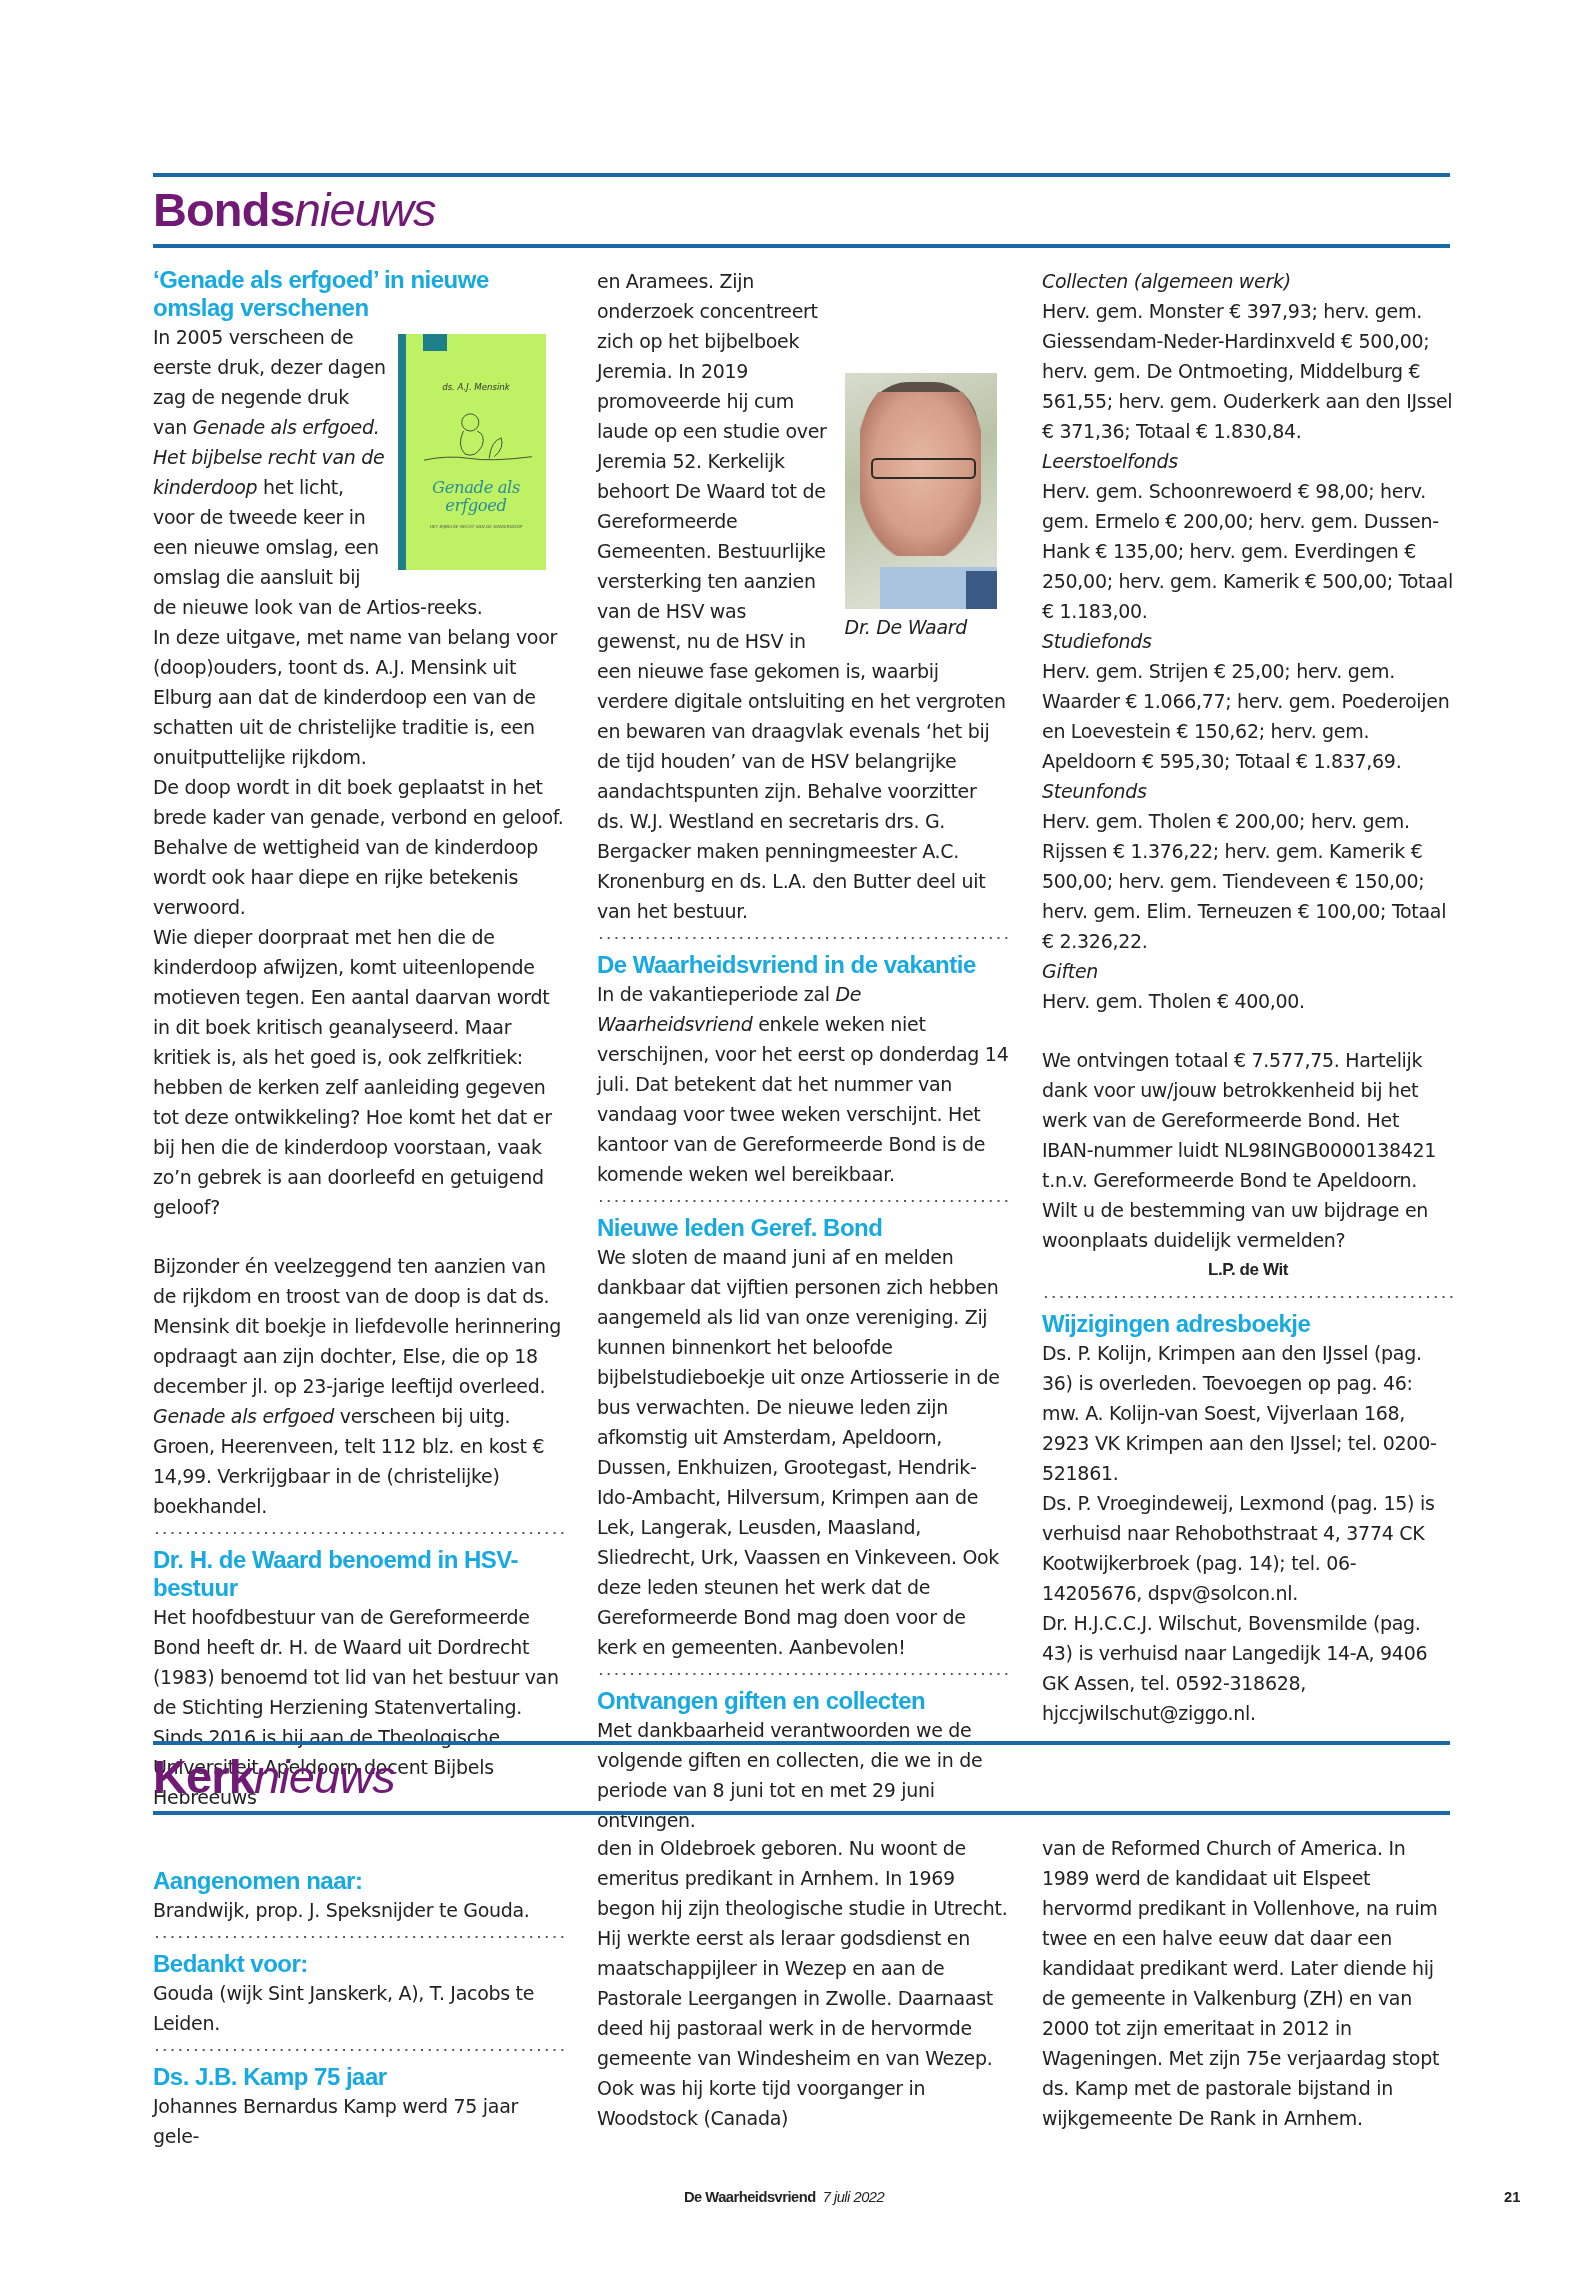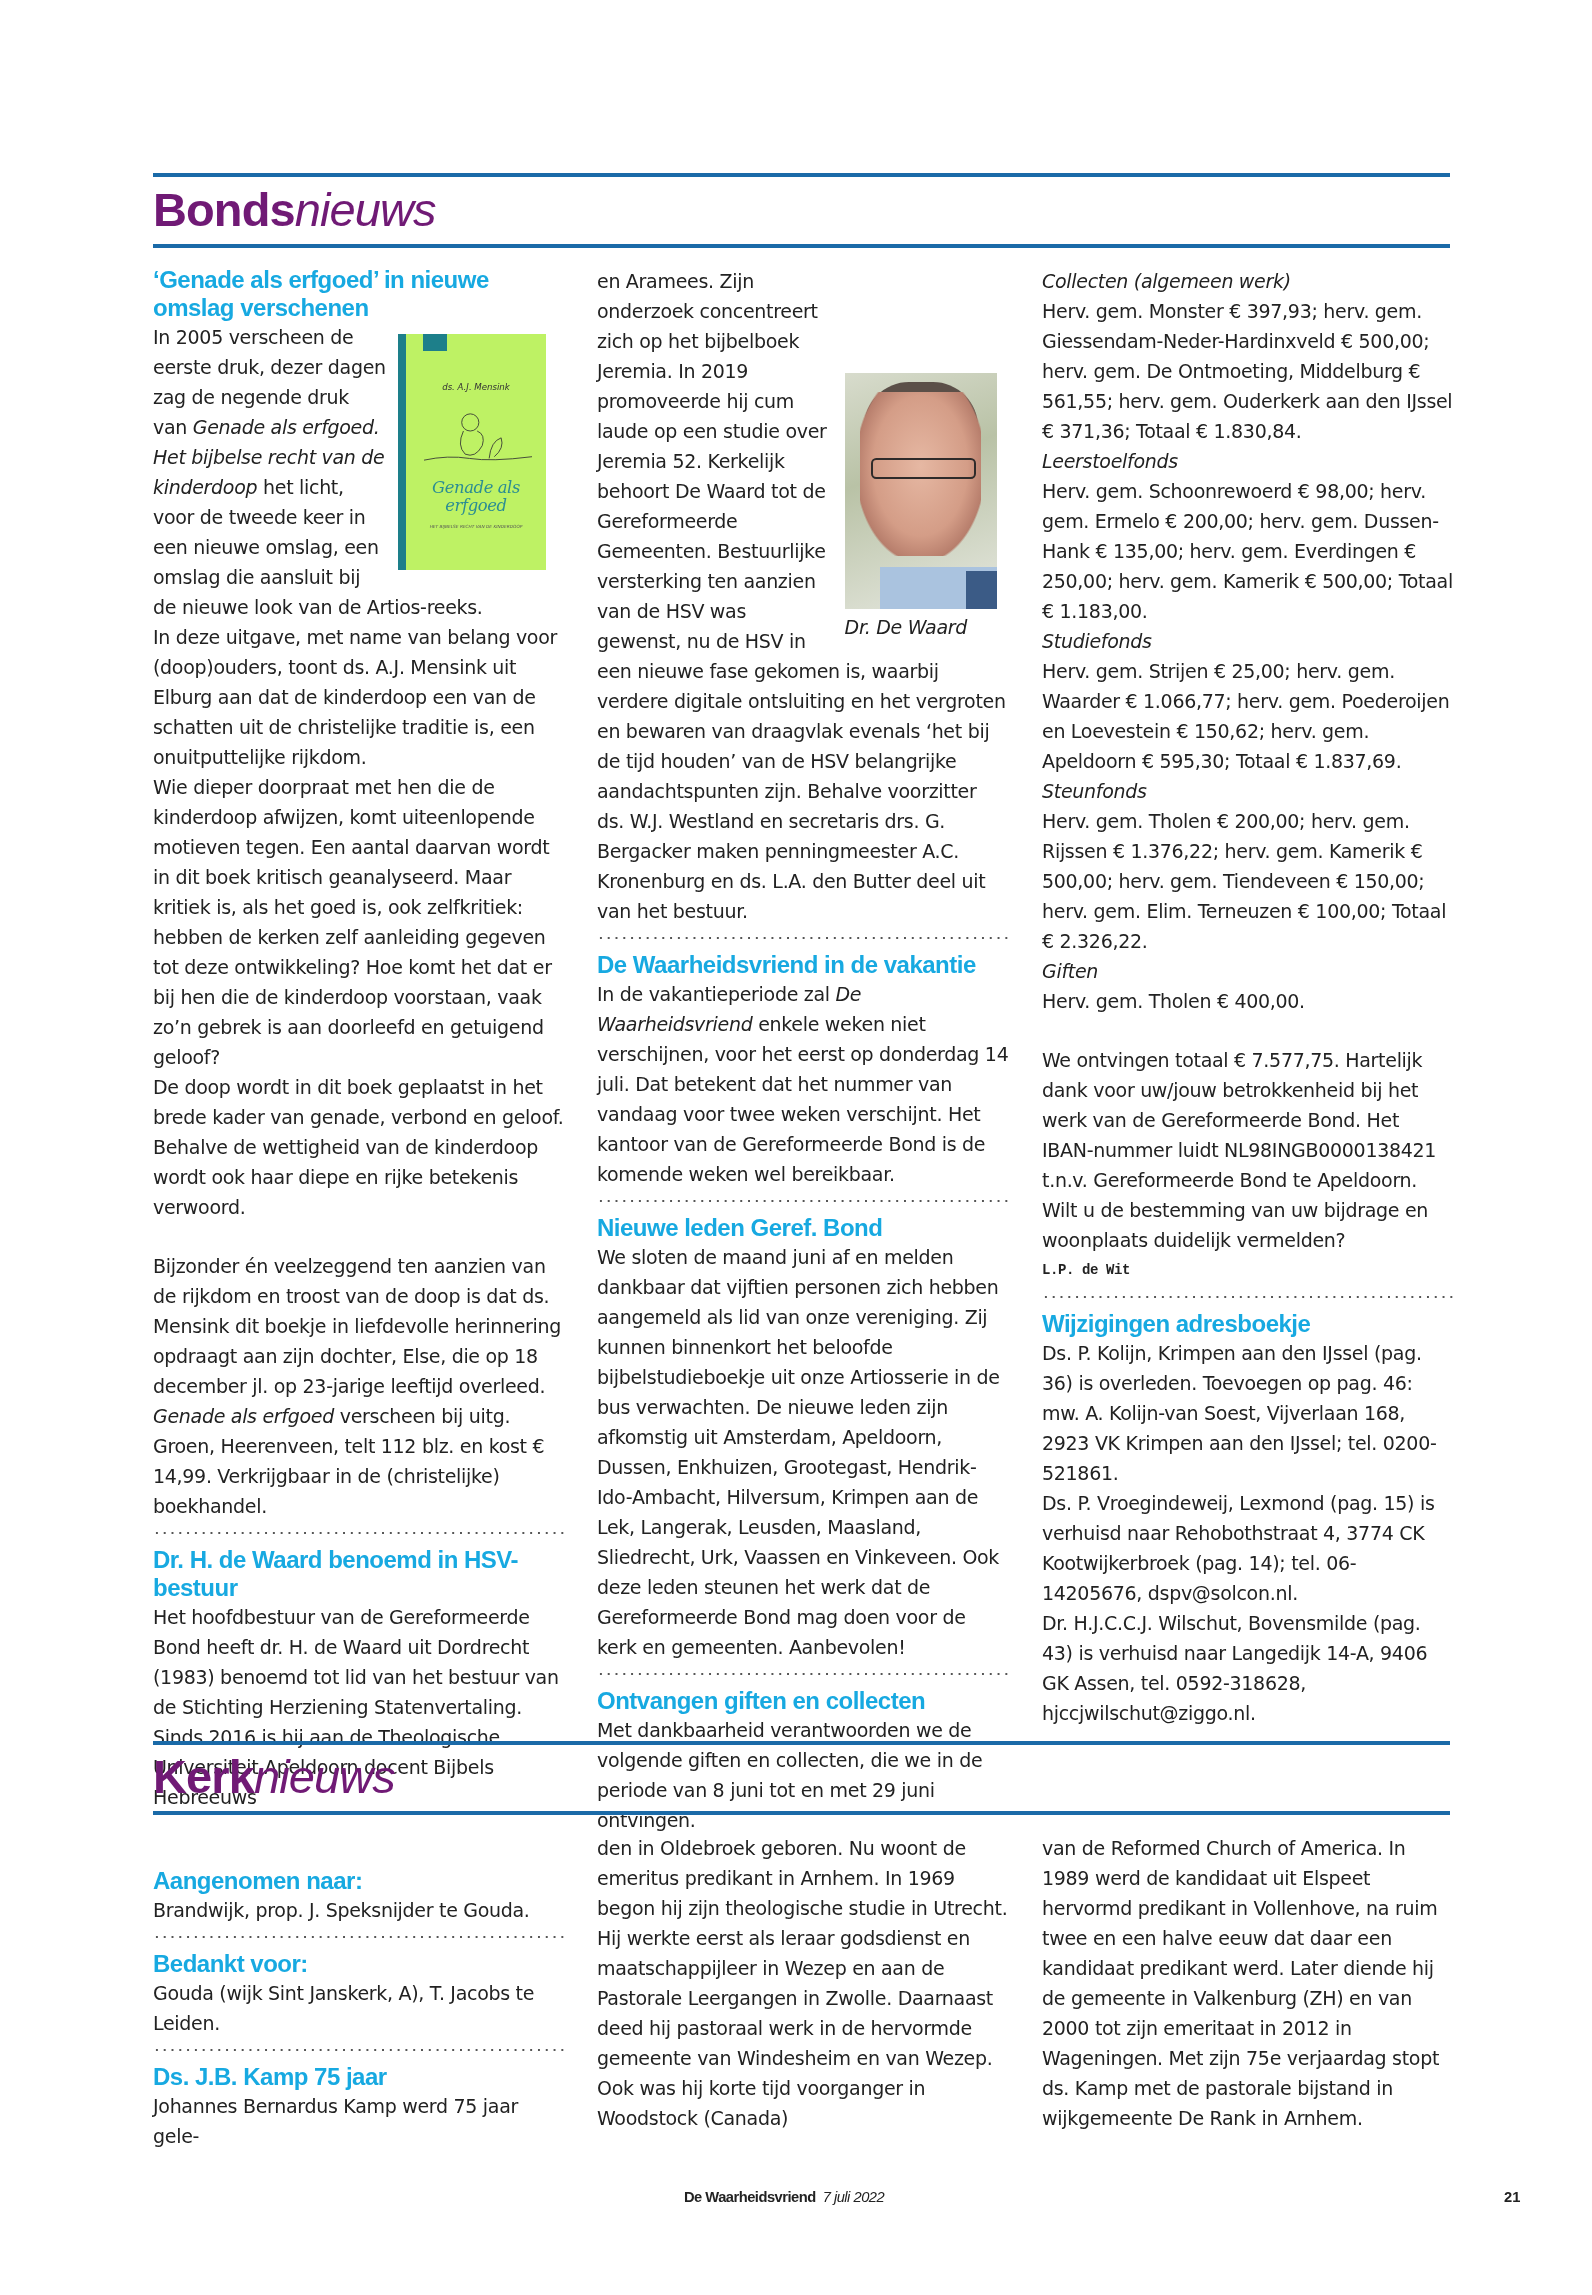--- a/index.html
+++ b/index.html
@@ -41,21 +41,21 @@
   .photo .head-shape { position: absolute; left: 15.5px; top: 19px; width: 121px; height: 164px;
     background: radial-gradient(ellipse at 50% 45%, #e6b8a3 0%, #d49d87 55%, #b77e6c 75%, transparent 77%); }
   .photo .hair { position: absolute; left: 19px; top: 8.6px; width: 114px; height: 60px; border-radius: 52px 52px 17.3px 17.3px;
     background: #5b4f48; }
   .photo .glasses { position: absolute; left: 26px; top: 85px; width: 105px; height: 21px;
     border: 2.6px solid #2f2b2a; border-radius: 5.2px; }
   .photo .shirt { position: absolute; left: 35px; top: 194px; width: 117px; height: 52px; background: #aac3df; }
   .photo .sweater { position: absolute; left: 121px; top: 198px; width: 35px; height: 52px; background: #3b5b86; }
   .caption { font-style: italic; font-size: 19px; margin-top: 5.2px; line-height: 26px; }
 
-  .signature { text-align: left; font-family: Liberation Mono, monospace; font-weight: bold; font-size: 14px; letter-spacing: -0.4px; }
+  .signature { text-align: center; font-family: Liberation Sans, sans-serif; font-weight: bold; font-size: 17px; letter-spacing: -0.4px; }
 
   .footer { position: absolute; top: 2189px; left: 0; width: 1560px; height: 26px; }
   .footer-pub { position: absolute; left: 684px; top: 0; font-family: "Liberation Sans", sans-serif; font-weight: bold;
     font-size: 14.7px; letter-spacing: -0.5px; color: #222; }
   .footer-date { font-weight: normal; font-style: italic; margin-left: 7px; }
   .footer-page { position: absolute; left: 1504px; top: 0; font-family: "Liberation Sans", sans-serif; font-weight: bold;
     font-size: 14.7px; color: #222; }
 </style>
 </head>
 <body>
@@ -76,22 +76,22 @@
         <path d="M2 62 Q30 56 55 60 T128 58" fill="none" stroke="#333" stroke-width="1"></path>
         <circle cx="56" cy="18" r="10" fill="none" stroke="#333" stroke-width="1"></circle>
         <path d="M48 28 Q40 45 50 55 Q62 60 70 45 Q74 32 64 28" fill="none" stroke="#333" stroke-width="1"></path>
         <path d="M78 60 Q80 40 92 36 Q96 48 84 58" fill="none" stroke="#333" stroke-width="1"></path>
       </svg>
       <div class="book-title">Genade als erfgoed</div>
       <div class="book-sub">HET BIJBELSE RECHT VAN DE KINDERDOOP</div>
     </div>
     <p><span>In 2005 verscheen de eerste druk, dezer dagen zag de negende druk van </span><span class="i">Genade als erfgoed. Het bijbelse recht van de kinderdoop</span><span> het licht, voor de tweede keer in een nieuwe omslag, een omslag die aansluit bij de nieuwe look van de Artios-reeks.</span></p>
     <p>In deze uitgave, met name van belang voor (doop)ouders, toont ds. A.J. Mensink uit Elburg aan dat de kinderdoop een van de schatten uit de christelijke traditie is, een onuitputtelijke rijkdom.</p>
+    <p>De doop wordt in dit boek geplaatst in het brede kader van genade, verbond en geloof. Behalve de wettigheid van de kinderdoop wordt ook haar diepe en rijke betekenis verwoord.</p>
     <p>Wie dieper doorpraat met hen die de kinderdoop afwijzen, komt uiteenlopende motieven tegen. Een aantal daarvan wordt in dit boek kritisch geanalyseerd. Maar kritiek is, als het goed is, ook zelfkritiek: hebben de kerken zelf aanleiding gegeven tot deze ontwikkeling? Hoe komt het dat er bij hen die de kinderdoop voorstaan, vaak zo’n gebrek is aan doorleefd en getuigend geloof?</p>
-    <p>De doop wordt in dit boek geplaatst in het brede kader van genade, verbond en geloof. Behalve de wettigheid van de kinderdoop wordt ook haar diepe en rijke betekenis verwoord.</p>
     <p style="height:29px;"></p>
     <p>Bijzonder én veelzeggend ten aanzien van de rijkdom en troost van de doop is dat ds. Mensink dit boekje in liefdevolle herinnering opdraagt aan zijn dochter, Else, die op 18 december jl. op 23-jarige leeftijd overleed.</p>
     <p><span class="i">Genade als erfgoed</span><span> verscheen bij uitg. Groen, Heerenveen, telt 112 blz. en kost € 14,99. Verkrijgbaar in de (christelijke) boekhandel.</span></p>
   </article>
   <div class="dots"></div>
   <article>
     <h3 class="head">Dr. H. de Waard benoemd in HSV-bestuur</h3>
     <p>Het hoofdbestuur van de Gereformeerde Bond heeft dr. H. de Waard uit Dordrecht (1983) benoemd tot lid van het bestuur van de Stichting Herziening Statenvertaling. Sinds 2016 is hij aan de Theologische Universiteit Apeldoorn docent Bijbels Hebreeuws</p>
   </article>
 </div>

